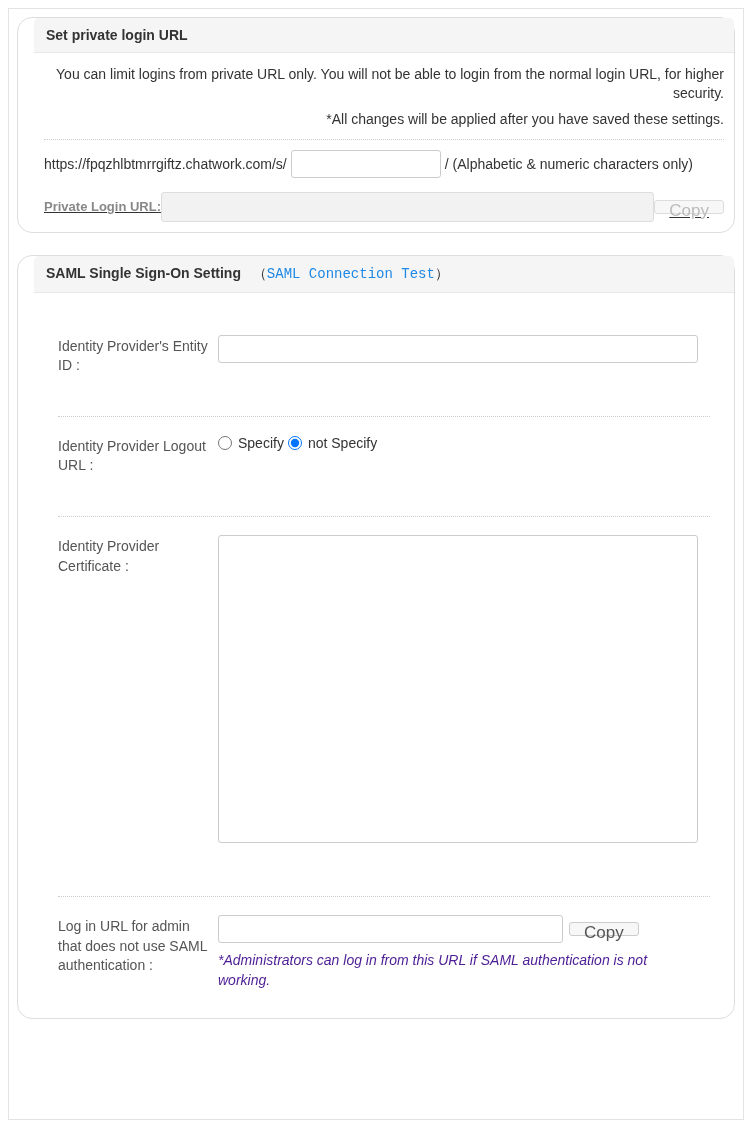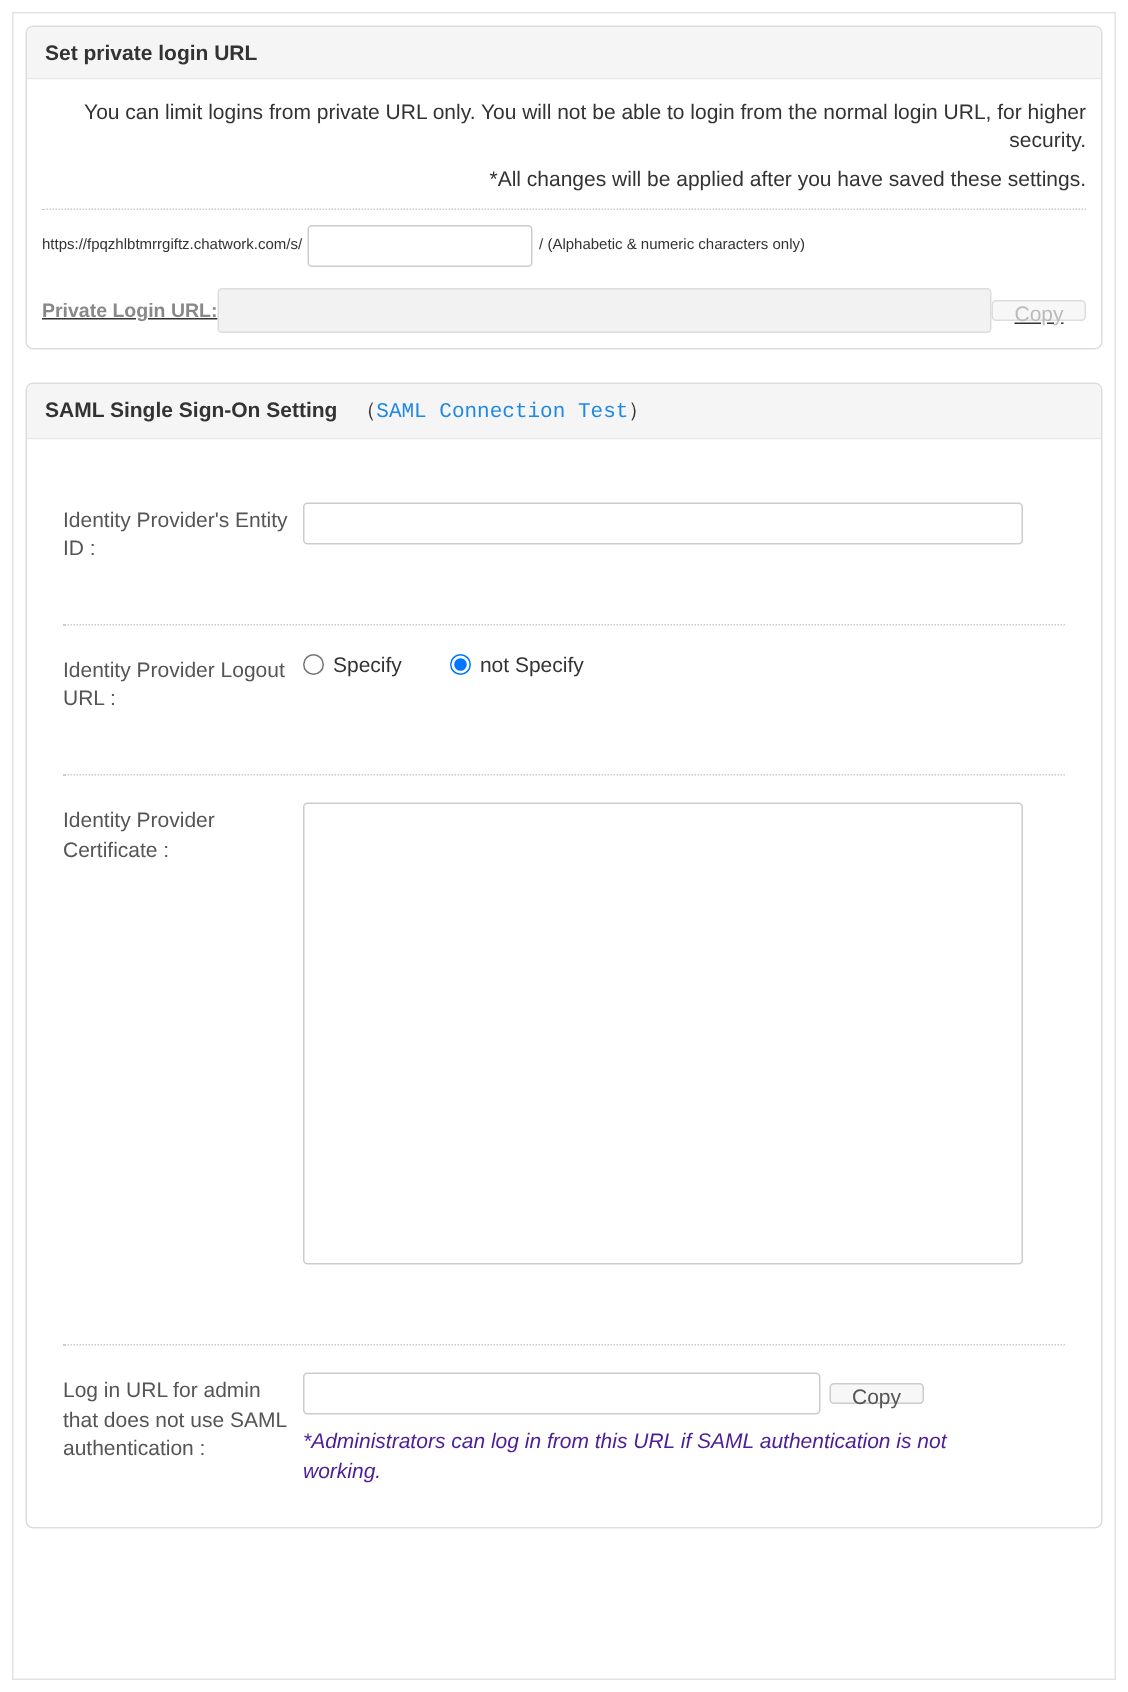--- a/index.html
+++ b/index.html
@@ -10,22 +10,23 @@
       background: #fff;
       padding: 8px;
     }
     .outer-border {
       border: 1px solid #e3e3e3;
       padding: 8px;
       min-height: 1112px;
     }
     .panel {
       border: 1px solid #ddd;
-      border-radius: 5px;
+      border-radius: 15px;
       margin-bottom: 22px;
+      padding-left: 16px;
     }
     .panel-header {
       background: #f5f5f5;
       border-bottom: 1px solid #e8e8e8;
       border-radius: 5px 5px 0 0;
       padding: 9px 12px;
       font-weight: bold;
       font-size: 14px;
       color: #333;
     }
@@ -45,21 +46,21 @@
       margin: 10px 0;
     }
     .url-row {
       display: flex;
       align-items: center;
       flex-wrap: nowrap;
       gap: 0;
       margin-bottom: 14px;
     }
     .url-row .prefix, .url-row .suffix {
-      font-size: 10px;
+      font-size: 14px;
       color: #333;
       white-space: nowrap;
       text-align: right;
     }
     .url-row input.seg {
       margin: 0 4px;
       width: 150px;
       height: 28px;
       border: 1px solid #ccc;
       border-radius: 3px;
@@ -88,21 +89,21 @@
       font-size: 14px;
       color: #666;
     }
     .btn {
       height: 14px;
       padding: 0 14px;
       border: 1px solid #ccc;
       background: #f7f7f7;
       color: #555;
       border-radius: 3px;
-      font-size: 14px;
+      font-size: 17px;
       cursor: pointer;
     }
     .btn:disabled {
       color: #bbb;
       border-color: #ddd;
       cursor: default;
     }
     .link {
       color: #1e88e5;
       text-decoration: none;
@@ -152,21 +153,21 @@
       border: 1px solid #ccc;
       border-radius: 3px;
       padding: 6px;
       font-size: 13px;
       font-family: inherit;
       resize: none;
     }
     .radio-group {
       display: flex;
       align-items: center;
-      gap: 32px;
+      gap: 4px;
       font-size: 14px;
       color: #333;
       margin-top: 0;
     }
     .radio-group label {
       display: flex;
       align-items: center;
       gap: 6px;
     }
     input[type="radio"] {

